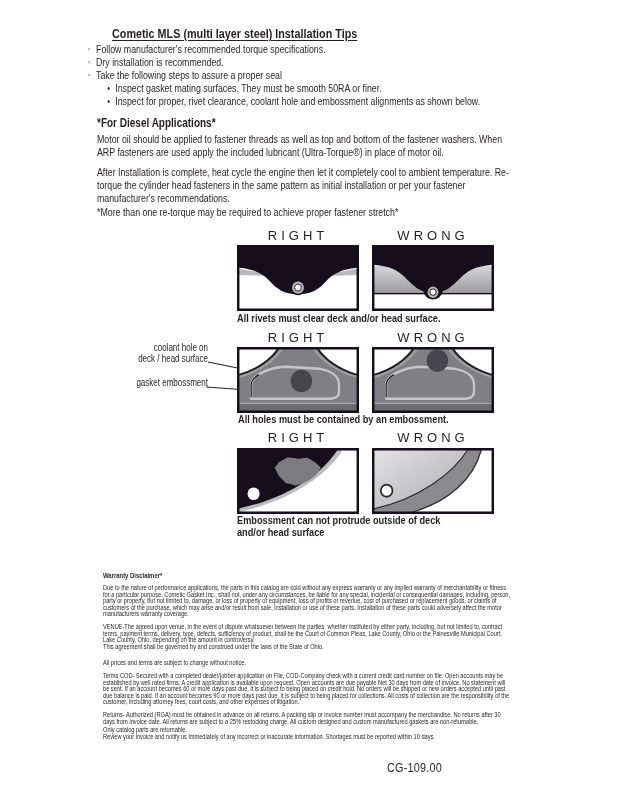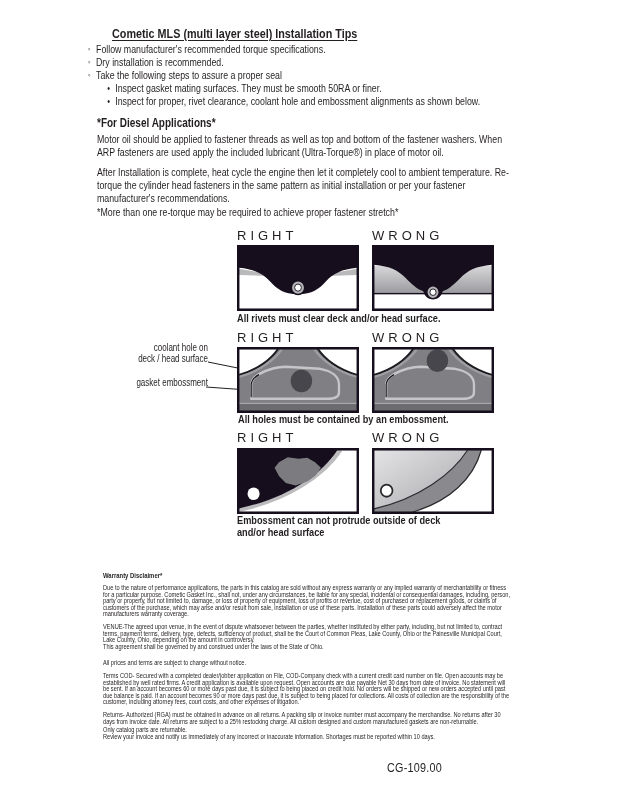--- a/index.html
+++ b/index.html
@@ -22,21 +22,21 @@
   .bullets { font-size:11px; line-height:13px; width:560px; }
   .bullet-row { display:flex; }
   .bullet-row.sub { margin-left:24px; }
   .marker { width:10px; flex:0 0 10px; }
   .marker.open { font-size:9px; line-height:13px; }
   .marker.fill { font-size:10px; line-height:13px; }
 
   .diesel-head { font-size:12.5px; font-weight:bold; white-space:nowrap; }
   .body-text { font-size:11px; line-height:13px; width:520px; }
 
-  .rw-label { font-size:13px; letter-spacing:4px; text-align:left; width:122px; }
+  .rw-label { font-size:13px; letter-spacing:4px; text-align:center; width:122px; }
   .cap { font-size:11.5px; font-weight:bold; line-height:11.5px; white-space:nowrap; }
   .small-label { font-size:10px; line-height:10.5px; text-align:right; width:105px; }
 
   .warranty { font-size:6.5px; line-height:6.6px; width:470px; }
   .warranty-head { font-size:6.8px; font-weight:bold; }
   .pagenum { font-size:13.5px; letter-spacing:0.3px; }
 
   svg { display:block; }
 </style>
 </head>

